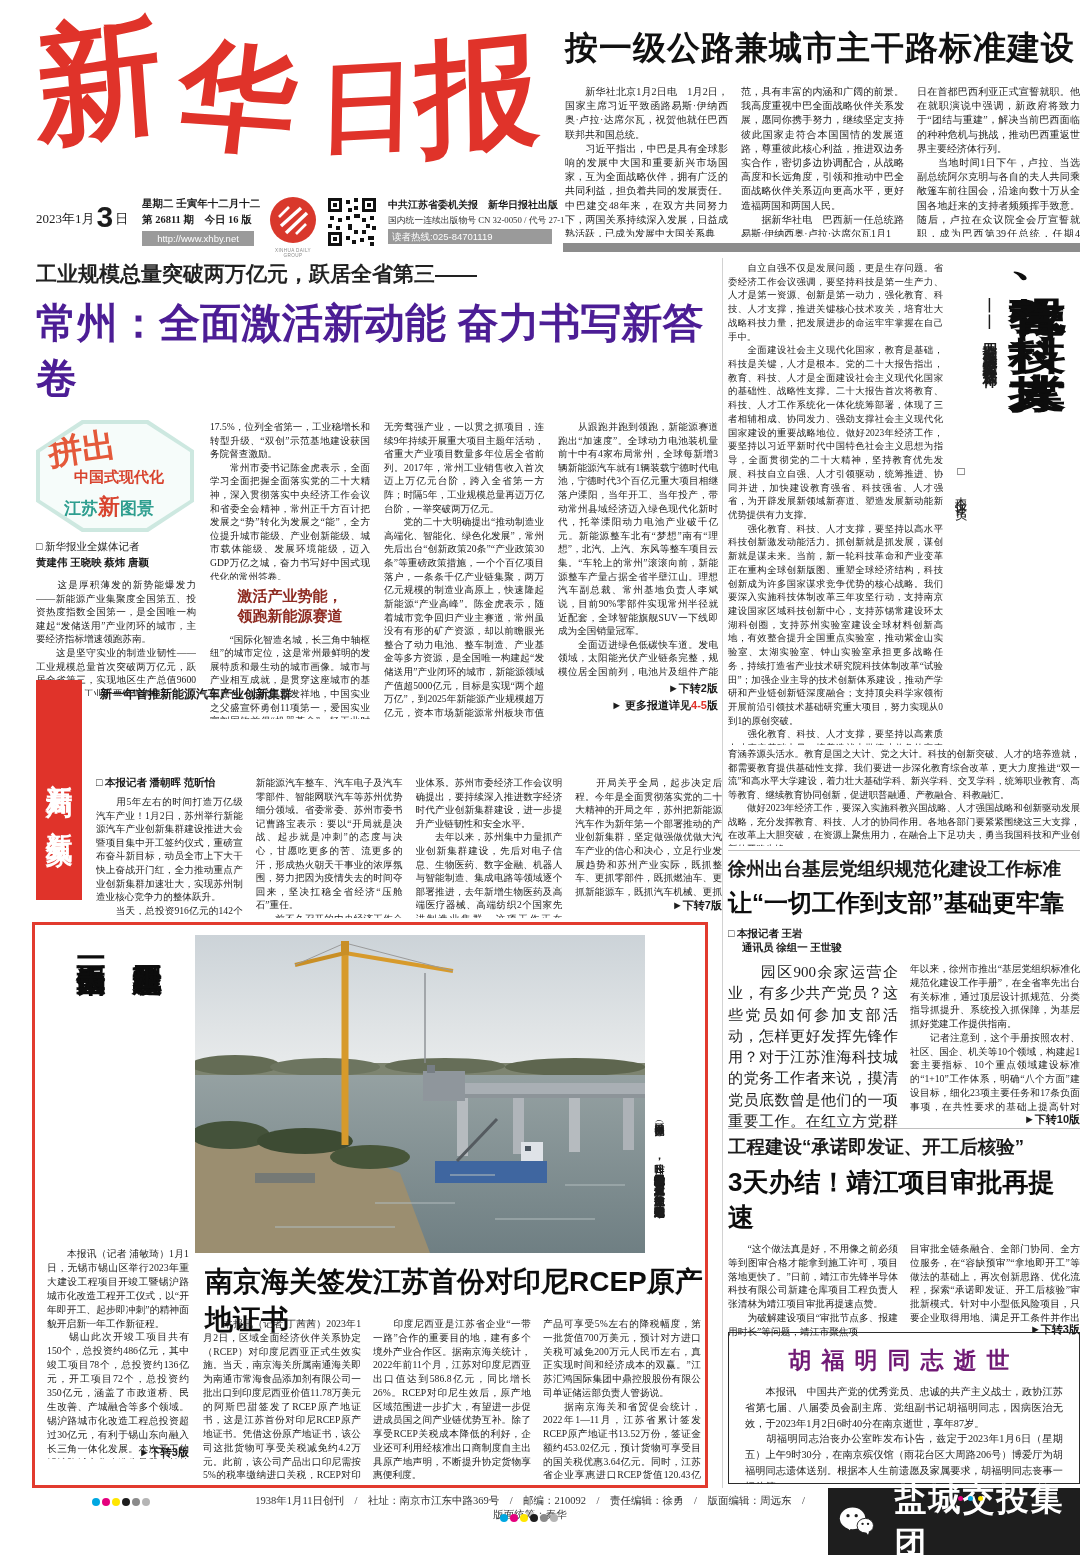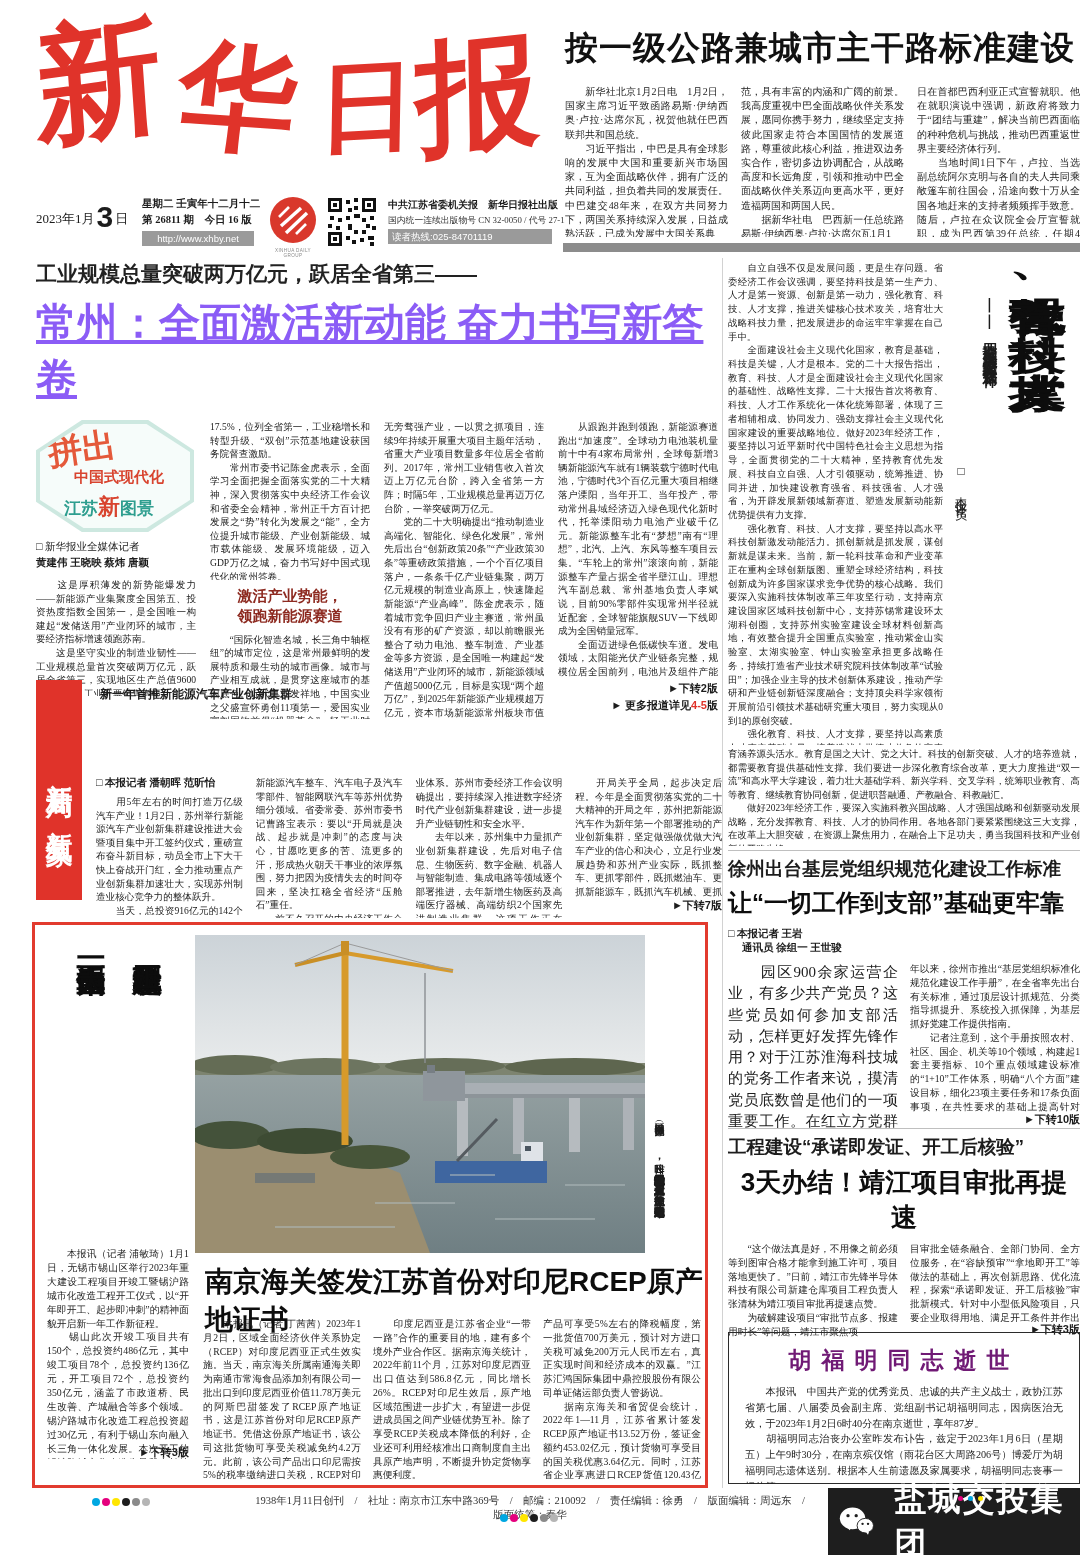--- a/index.html
+++ b/index.html
@@ -111,21 +111,21 @@
       <div class="txt clip" style="width:163px;">日在首都巴西利亚正式宣誓就职。他在就职演说中强调，新政府将致力于“团结与重建”，解决当前巴西面临的种种危机与挑战，推动巴西重返世界主要经济体行列。
 　　当地时间1日下午，卢拉、当选副总统阿尔克明与各自的夫人共同乘敞篷车前往国会，沿途向数十万从全国各地赶来的支持者频频挥手致意。随后，卢拉在众议院全会厅宣誓就职，成为巴西第39任总统，任期4年。</div>
     </div>
   </div>
   <div class="abs" style="left:563px;top:243px;width:517px;height:9px;background:#8c8c8c;"></div>
 
   <div class="abs rule-v" style="left:722px;top:258px;height:1230px;"></div>
 
   <div class="abs" style="left:36px;top:260px;width:686px;height:400px;">
     <div class="hei" style="font-size:21px;font-weight:700;color:#222;">工业规模总量突破两万亿元，跃居全省第三——</div>
-    <div class="hei" style="font-size:41px;margin-top:8px;letter-spacing:0;color:#8b5cf6;text-decoration:underline;">常州：全面激活新动能 奋力书写新答卷</div>
+    <div class="hei" style="font-size:41px;margin-top:8px;letter-spacing:0;color:#4c1d95;">常州：全面激活新动能 奋力书写新答卷</div>
 
     <div style="display:flex;gap:14px;margin-top:14px;height:298px;">
 
       <div style="width:160px;">
         <div class="badge-octo" style="width:158px;height:112px;background:#cde8e0;position:relative;">
           <div class="badge-octo" style="position:absolute;left:4px;top:4px;right:4px;bottom:4px;background:#f6fcfa;">
             <span class="abs song" style="left:8px;top:2px;font-size:34px;font-weight:bold;color:#e4593a;transform:rotate(-8deg);">拼出</span>
             <span class="abs song" style="left:34px;top:44px;font-size:15px;font-weight:bold;color:#d8442f;">中国式现代化</span>
             <span class="abs song" style="left:24px;top:68px;font-size:17px;font-weight:bold;color:#2e9e8f;">
               <span>江苏</span><span style="color:#d8442f;font-size:22px;">新</span><span>图景</span>
@@ -286,21 +286,21 @@
 　　记者注意到，这个手册按照农村、社区、国企、机关等10个领域，构建起1套主要指标、10个重点领域建设标准的“1+10”工作体系，明确“八个方面”建设目标，细化23项主要任务和17条负面事项，在共性要求的基础上提高针对性、实用性、科学性，让各领域各层级党组织书记明白抓什么、怎么抓。
 　　“流动党员要‘回家’，不能成隐姓埋名的‘口袋党员’。”</div>
         <div class="turn" style="font-size:11px;text-align:right;">►下转10版</div>
       </div>
     </div>
   </div>
 
   <div class="abs rule-h" style="left:728px;top:1128px;width:352px;"></div>
   <div class="abs" style="left:728px;top:1134px;width:352px;height:190px;">
     <div class="hei" style="font-size:18.5px;font-weight:700;">工程建设“承诺即发证、开工后核验”</div>
-    <div class="hei" style="font-size:26px;margin-top:6px;color:#0d0d0d;text-align:center;">3天办结！靖江项目审批再提速</div>
+    <div class="hei" style="font-size:26px;margin-top:6px;color:#0d0d0d;">3天办结！靖江项目审批再提速</div>
     <div style="display:flex;gap:12px;margin-top:7px;height:96px;">
       <div class="txt clip" style="width:170px;font-size:9.7px;">　　“这个做法真是好，不用像之前必须等到图审合格才能拿到施工许可，项目落地更快了。”日前，靖江市先锋半导体科技有限公司新建仓库项目工程负责人张清林为靖江项目审批再提速点赞。
 　　为破解建设项目“审批节点多、报建用时长”等问题，靖江市聚焦项</div>
       <div style="width:170px;">
         <div class="txt clip" style="height:80px;font-size:9.7px;">目审批全链条融合、全部门协同、全方位服务，在“容缺预审”“拿地即开工”等做法的基础上，再次创新思路、优化流程，探索“承诺即发证、开工后核验”审批新模式。针对中小型低风险项目，只要企业取得用地、满足开工条件并作出相关承诺后，便可在3日内办结施工许可。先锋半导体公司新建仓库项目在完成相关准备后，</div>
         <div class="turn" style="font-size:11px;text-align:right;">►下转3版</div>
       </div>
     </div>
   </div>
 

